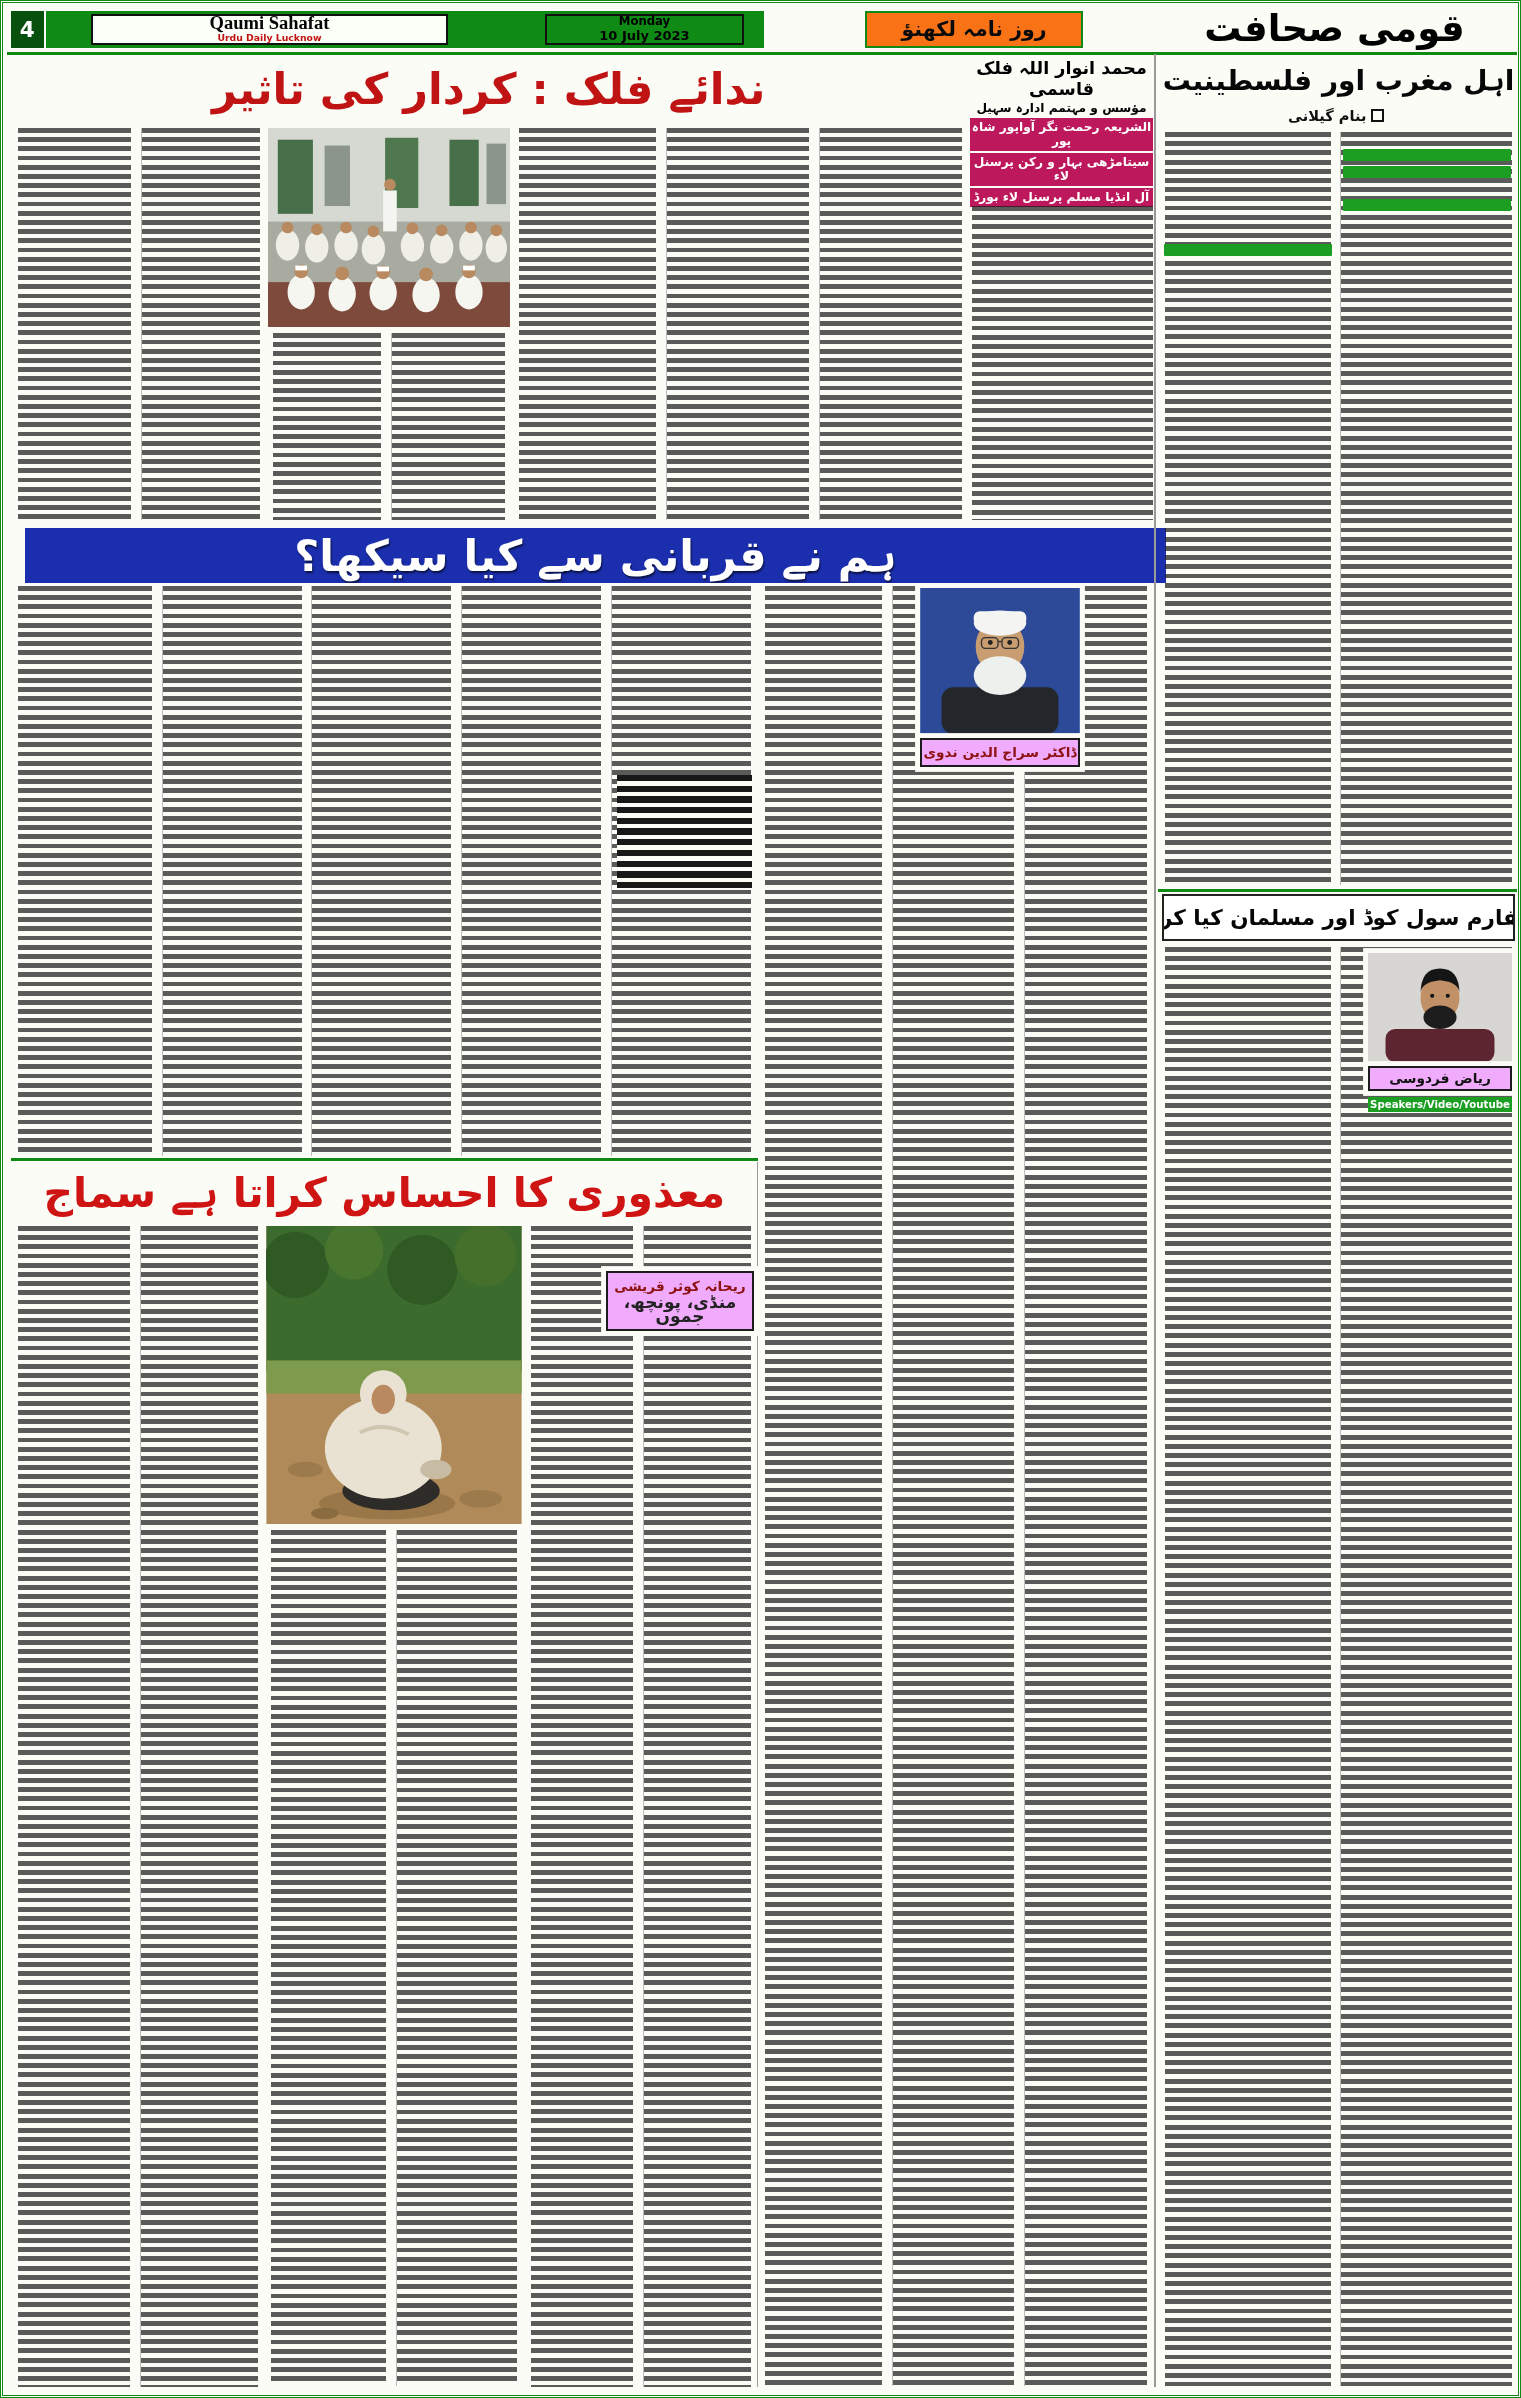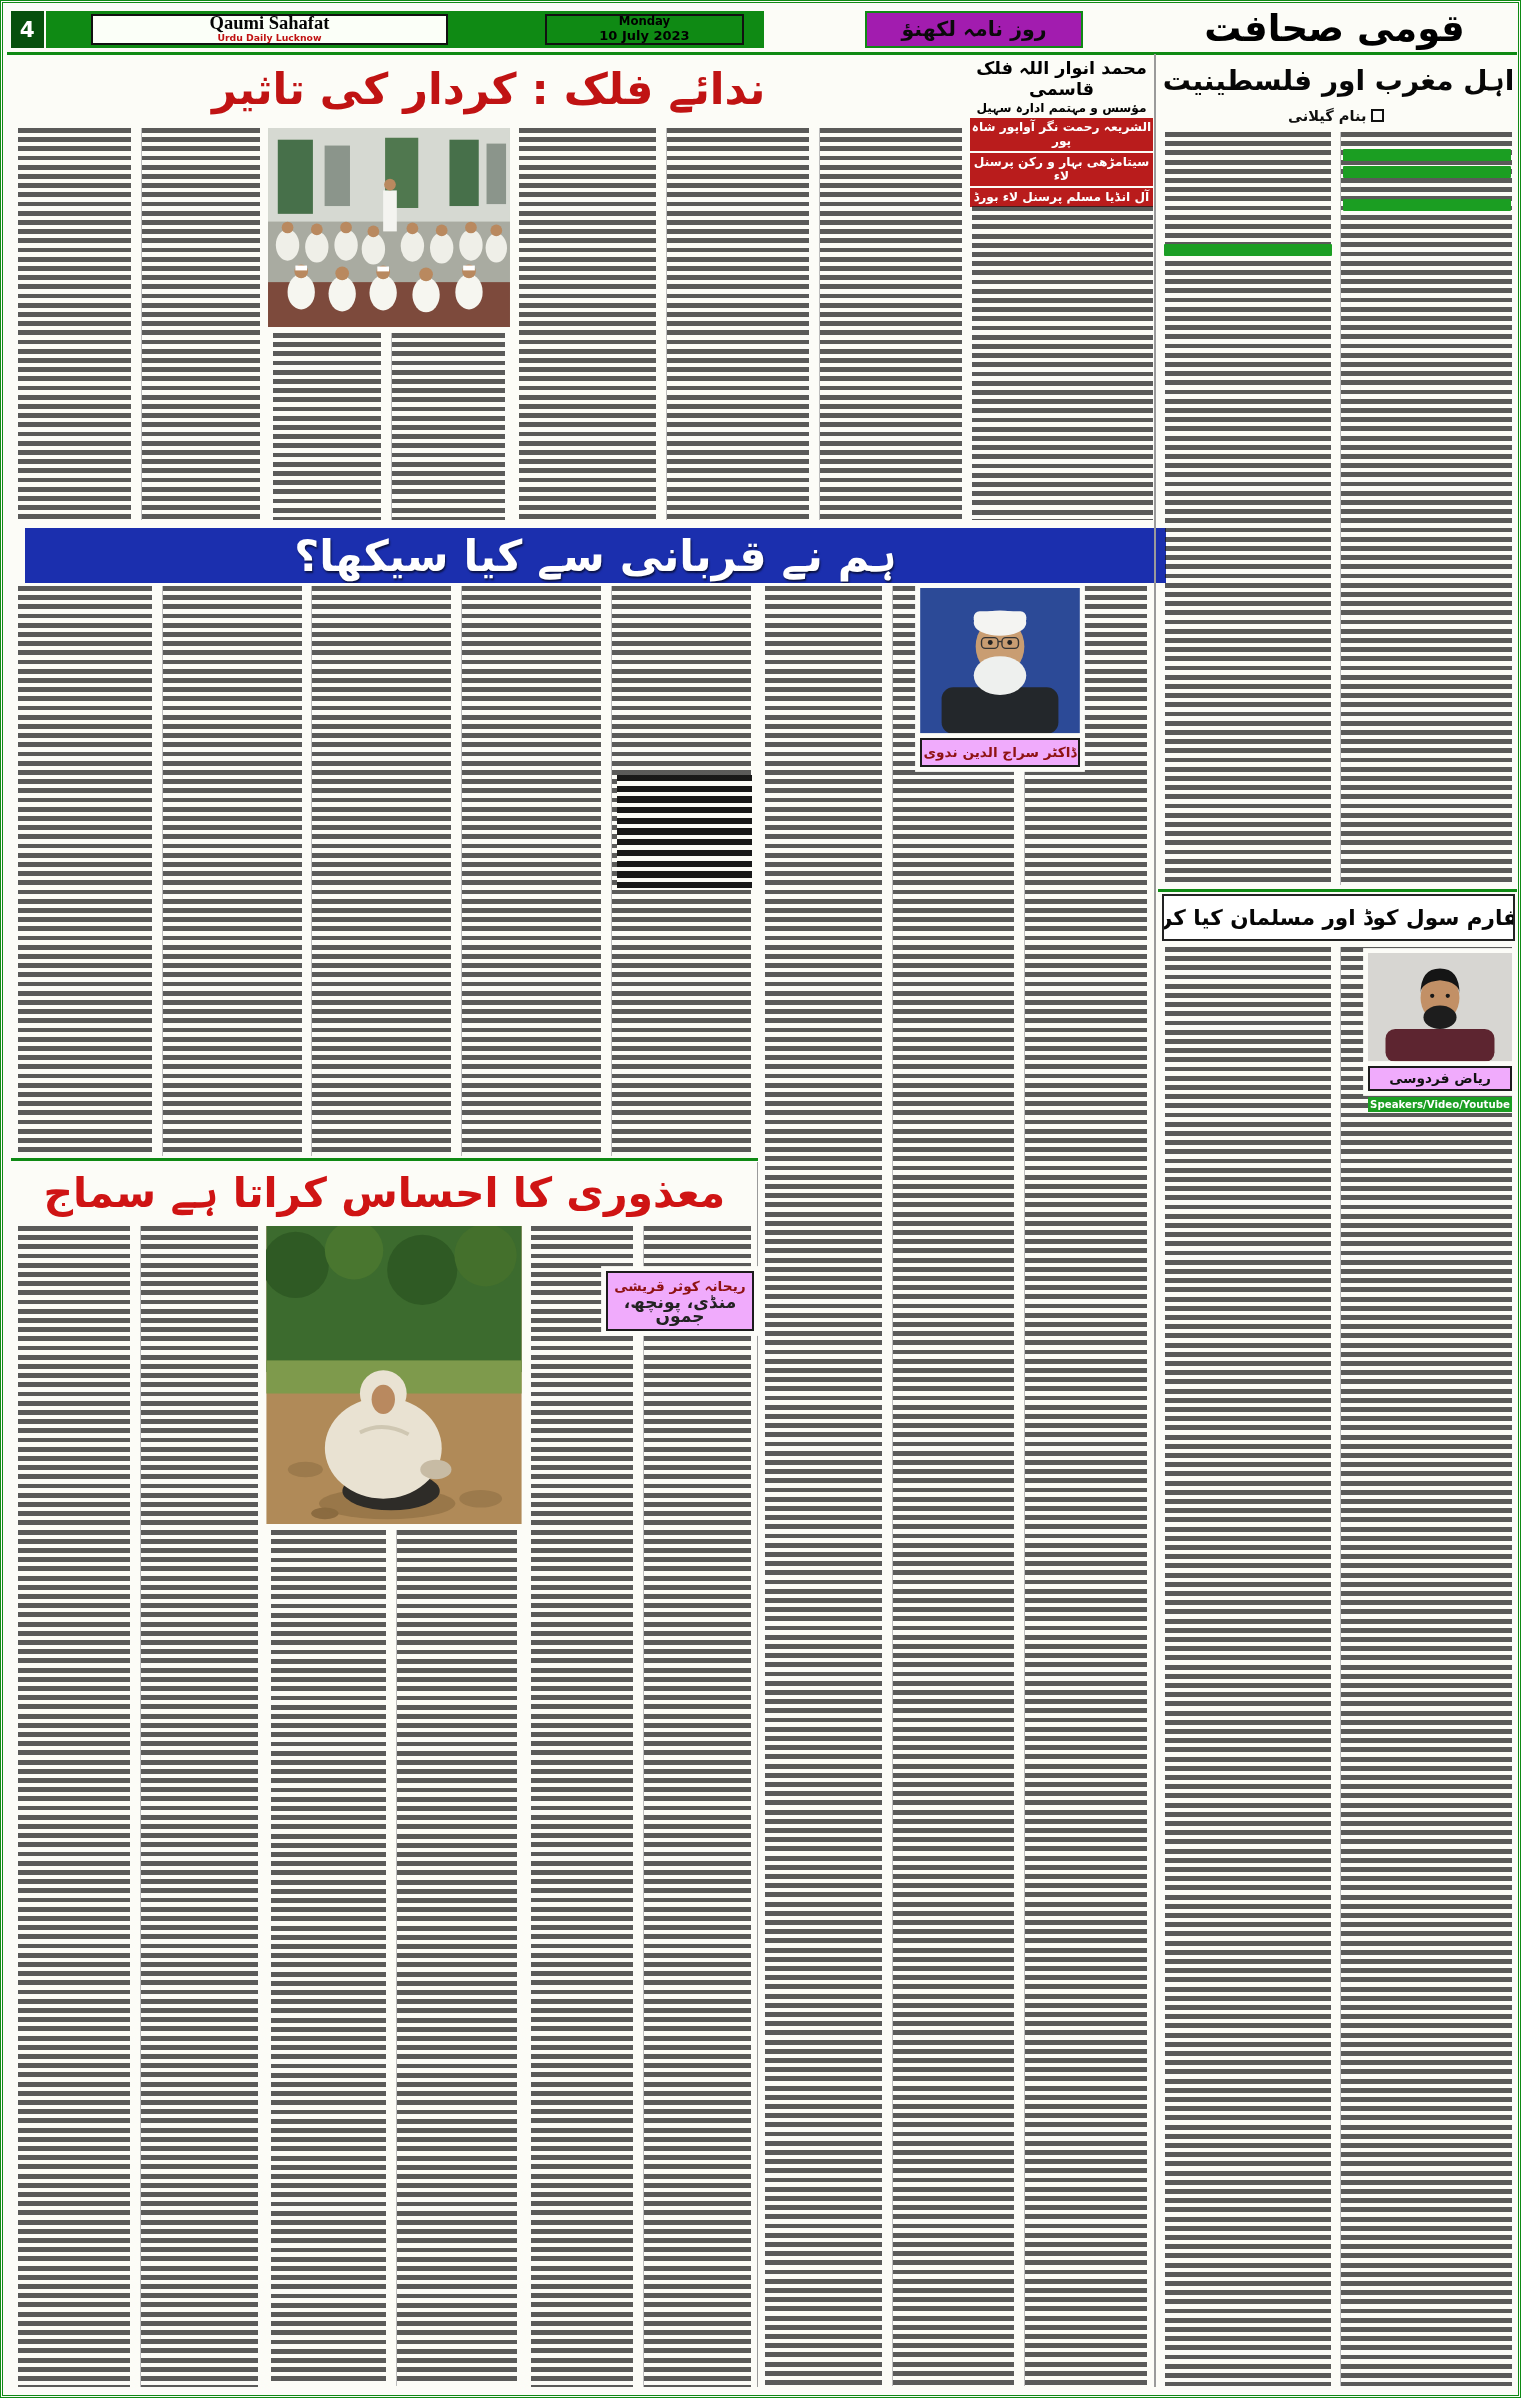--- a/index.html
+++ b/index.html
@@ -23,27 +23,27 @@
   .sq{display:inline-block;width:8.8px;height:8.8px;border:2px solid #111;margin:0 4.9px;vertical-align:middle;}
   
   #m-num{left:7.8px;top:7.8px;width:33px;height:37px;background:#07500d;color:#fff;font-weight:bold;font-size:21.5px;}
   #m-bar{left:43px;top:7.8px;width:718px;height:37px;background:#0f8a14;}
   #m-namebox{left:88px;top:10.7px;width:357px;height:31px;background:#fbfff8;border:2px solid #111;border-radius:0;}
   #m-name{font-family:"Liberation Serif","DejaVu Serif",serif;font-weight:bold;font-size:18.5px;line-height:17.6px;color:#050505;}
   #m-tag{color:#c01212;font-weight:bold;font-size:9.3px;line-height:10.7px;}
   #m-datebox{left:542px;top:10.7px;width:199px;height:31px;border:2px solid #111;color:#000;background:#0f8a14;}
   #m-weekday{font-size:11.7px;font-weight:bold;line-height:13.7px;}
   #m-date{font-size:13px;font-weight:bold;line-height:14.6px;}
-  #m-edition{left:862px;top:7.8px;width:218px;height:37px;background:#a21caf;border:2.9px double #0f8a14;font-size:20.5px;font-weight:bold;color:#0a0a0a;}
+  #m-edition{left:862px;top:7.8px;width:218px;height:37px;background:#f97316;border:2.9px double #0f8a14;font-size:20.5px;font-weight:bold;color:#0a0a0a;}
   #m-urname{left:1147px;top:2px;width:369px;height:47px;font-size:37px;font-weight:800;color:#000;}
   
   #lead-headline{left:9.8px;top:55px;width:952px;height:62px;color:#c01313;font-weight:800;font-size:43px;white-space:nowrap;overflow:hidden;}
   #author-box{left:967px;top:55px;width:183px;height:144px;}
   #author-name{font-size:17.6px;font-weight:800;color:#000;line-height:20.5px;text-align:center;}
-  .agreen{background:#b91c1c;color:#fff;font-size:12.2px;font-weight:bold;text-align:center;padding:2px 1px;margin-top:2px;line-height:14.6px;}
+  .agreen{background:#be185d;color:#fff;font-size:12.2px;font-weight:bold;text-align:center;padding:2px 1px;margin-top:2px;line-height:14.6px;}
   .ablack{color:#000;font-size:12.2px;font-weight:bold;text-align:center;margin-top:2px;line-height:14.6px;}
   #banner{left:22px;top:525px;width:1141px;height:55px;background:#1b2fae;color:#fff;font-weight:800;font-size:43px;
           text-shadow:1px 2px 2px rgba(0,0,0,.6);white-space:nowrap;overflow:hidden;}
   #west-headline{left:1157px;top:55px;width:357px;height:45px;font-size:28px;font-weight:800;color:#070707;white-space:nowrap;overflow:hidden;}
   #west-byline{left:1157px;top:101px;width:357px;height:23.4px;font-size:14.6px;font-weight:bold;color:#111;}
   #ucc-headline{left:1159px;top:891px;width:353px;height:47px;border:2px solid #222;background:#fff;font-size:21.5px;font-weight:800;color:#060606;white-space:nowrap;overflow:hidden;}
   #dis-headline{left:9.8px;top:1161px;width:743px;height:57px;color:#cf1414;font-weight:800;font-size:41px;white-space:nowrap;overflow:hidden;}
   .capname{color:#8e1212;font-weight:800;font-size:13.7px;line-height:16.6px;}
   .capname2{color:#111;font-weight:800;font-size:13.7px;line-height:16.6px;}
   .capplace{color:#222;font-weight:bold;font-size:17px;line-height:14.6px;}

